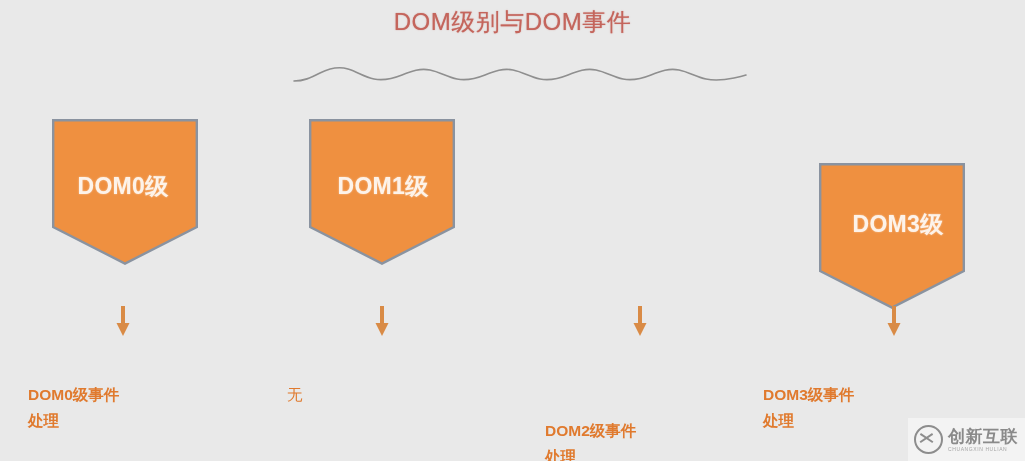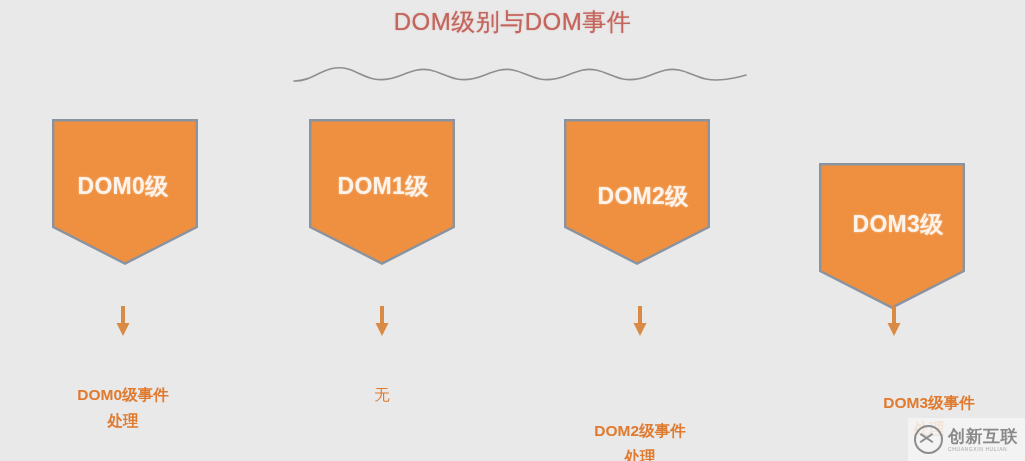--- a/index.html
+++ b/index.html
@@ -87,33 +87,32 @@
   }
   .a0 { left: 110px; top: 305px; }
   .a1 { left: 369px; top: 305px; }
   .a2 { left: 627px; top: 305px; }
   .a3 { left: 881px; top: 305px; }
 
   
   .caption {
     position: absolute;
     width: 190px;
-    text-align: center;
     font-size: 15.5px;
     line-height: 26px;
     color: #e07a2e;
     white-space: pre-line;
   }
   .caption.bold { font-weight: 700; }
   .caption.normal { font-weight: 400; }
 
   .c0 { left: 28px;  top: 382px; }
   .c1 { left: 287px; top: 382px; }
   .c2 { left: 545px; top: 382px; margin-top: 36px; }
-  .c3 { left: 834px; top: 382px; margin-top: 8px; }
+  .c3 { left: 763px; top: 382px; }
 
   
   .wm-zhihu {
     position: absolute;
     left: 795px;
     top: 398px;
     font-size: 40px;
     font-weight: 700;
     color: rgba(120,120,120,0.33);
     letter-spacing: 2px;
@@ -195,26 +194,20 @@
     <div class="banner-label">DOM0级</div>
   </div>
 
   <div class="banner b1">
     <svg width="146" height="146" viewBox="0 0 146 146" xmlns="http://www.w3.org/2000/svg">
       <polygon points="1.2,1.2 144.8,1.2 144.8,108 73,144.6 1.2,108" fill="#ef9040" stroke="#8a93a0" stroke-width="2.4" stroke-linejoin="miter"></polygon>
     </svg>
     <div class="banner-label">DOM1级</div>
   </div>
 
-  <div class="banner b2">
-    <svg width="146" height="146" viewBox="0 0 146 146" xmlns="http://www.w3.org/2000/svg">
-      <polygon points="1.2,1.2 144.8,1.2 144.8,108 73,144.6 1.2,108" fill="#ef9040" stroke="#8a93a0" stroke-width="2.4" stroke-linejoin="miter"></polygon>
-    </svg>
-    <div class="banner-label">DOM2级</div>
-  </div>
 
   <div class="banner b3">
     <svg width="146" height="146" viewBox="0 0 146 146" xmlns="http://www.w3.org/2000/svg">
       <polygon points="1.2,1.2 144.8,1.2 144.8,108 73,144.6 1.2,108" fill="#ef9040" stroke="#8a93a0" stroke-width="2.4" stroke-linejoin="miter"></polygon>
     </svg>
     <div class="banner-label">DOM3级</div>
   </div>
 
   <div class="arrow a0">
     <svg width="26" height="34" viewBox="0 0 26 34" xmlns="http://www.w3.org/2000/svg">

